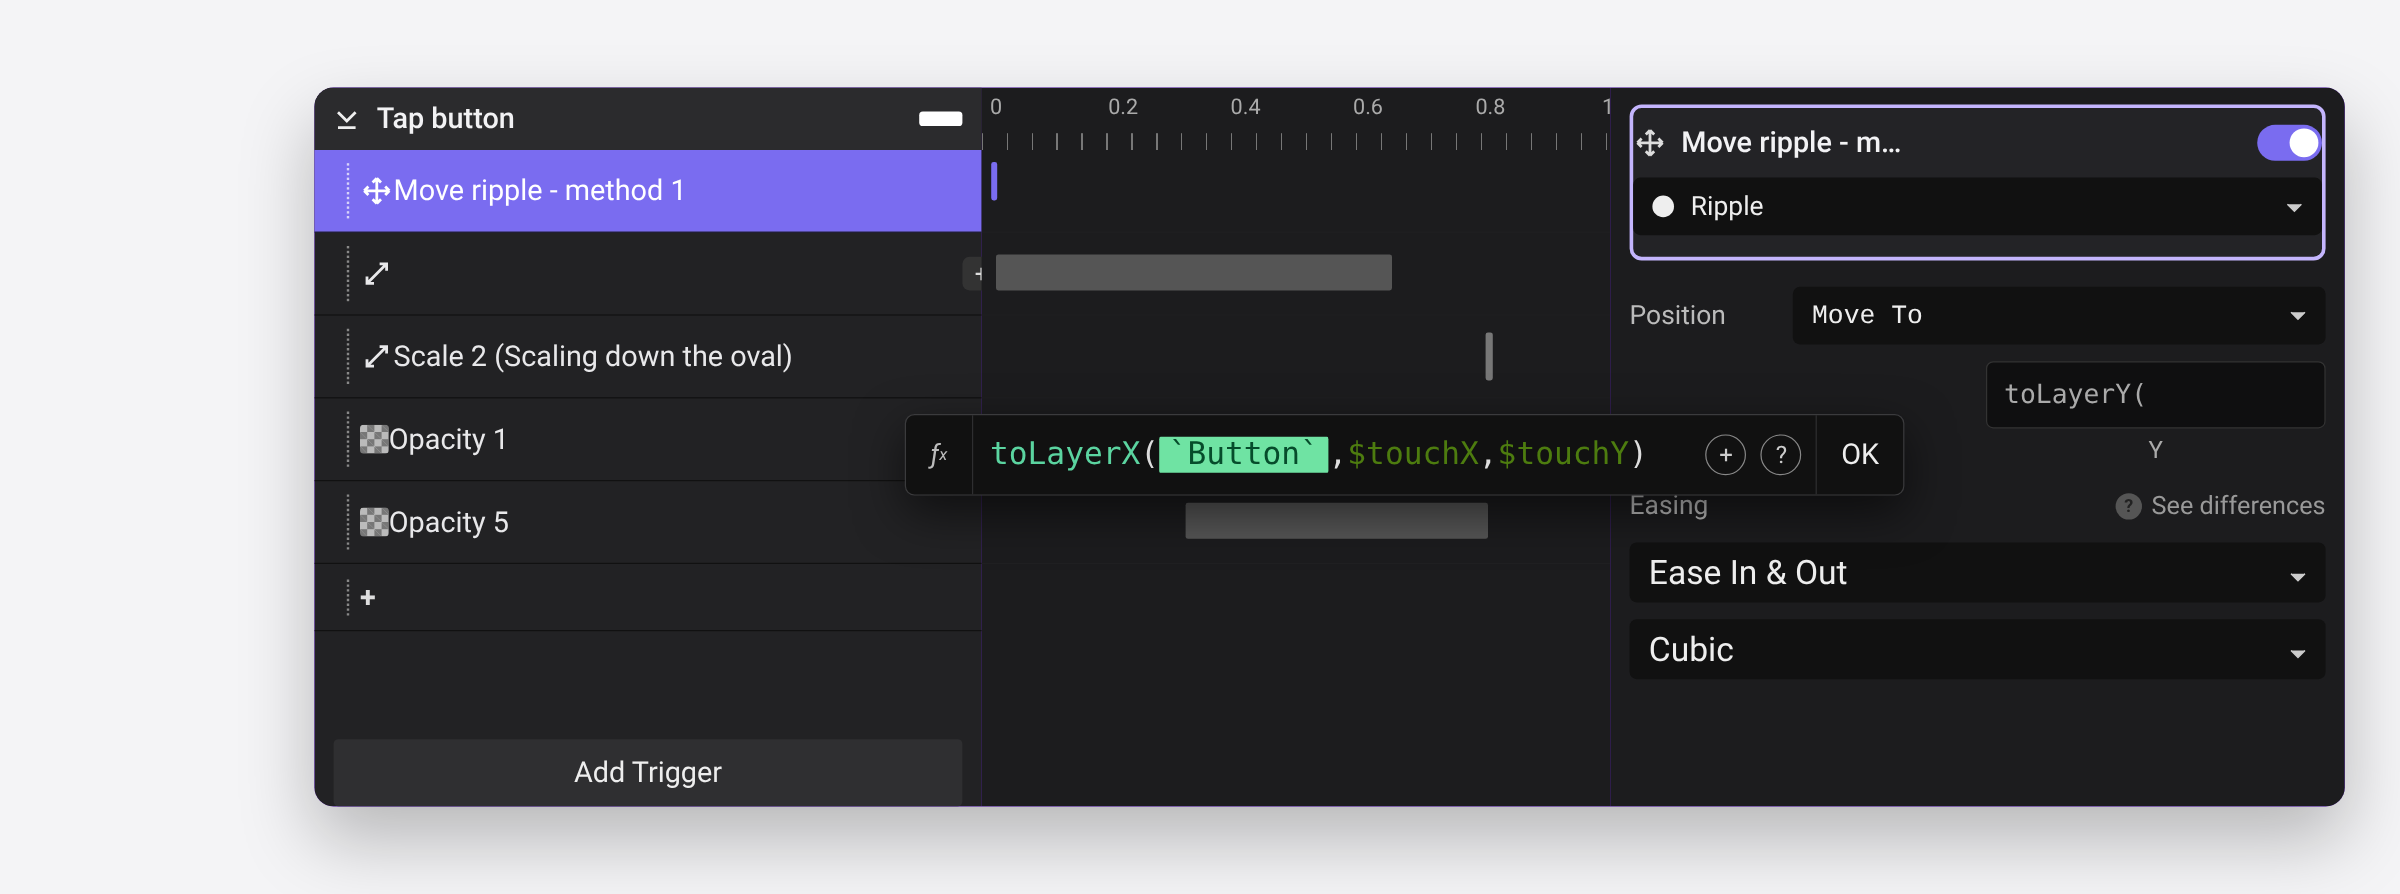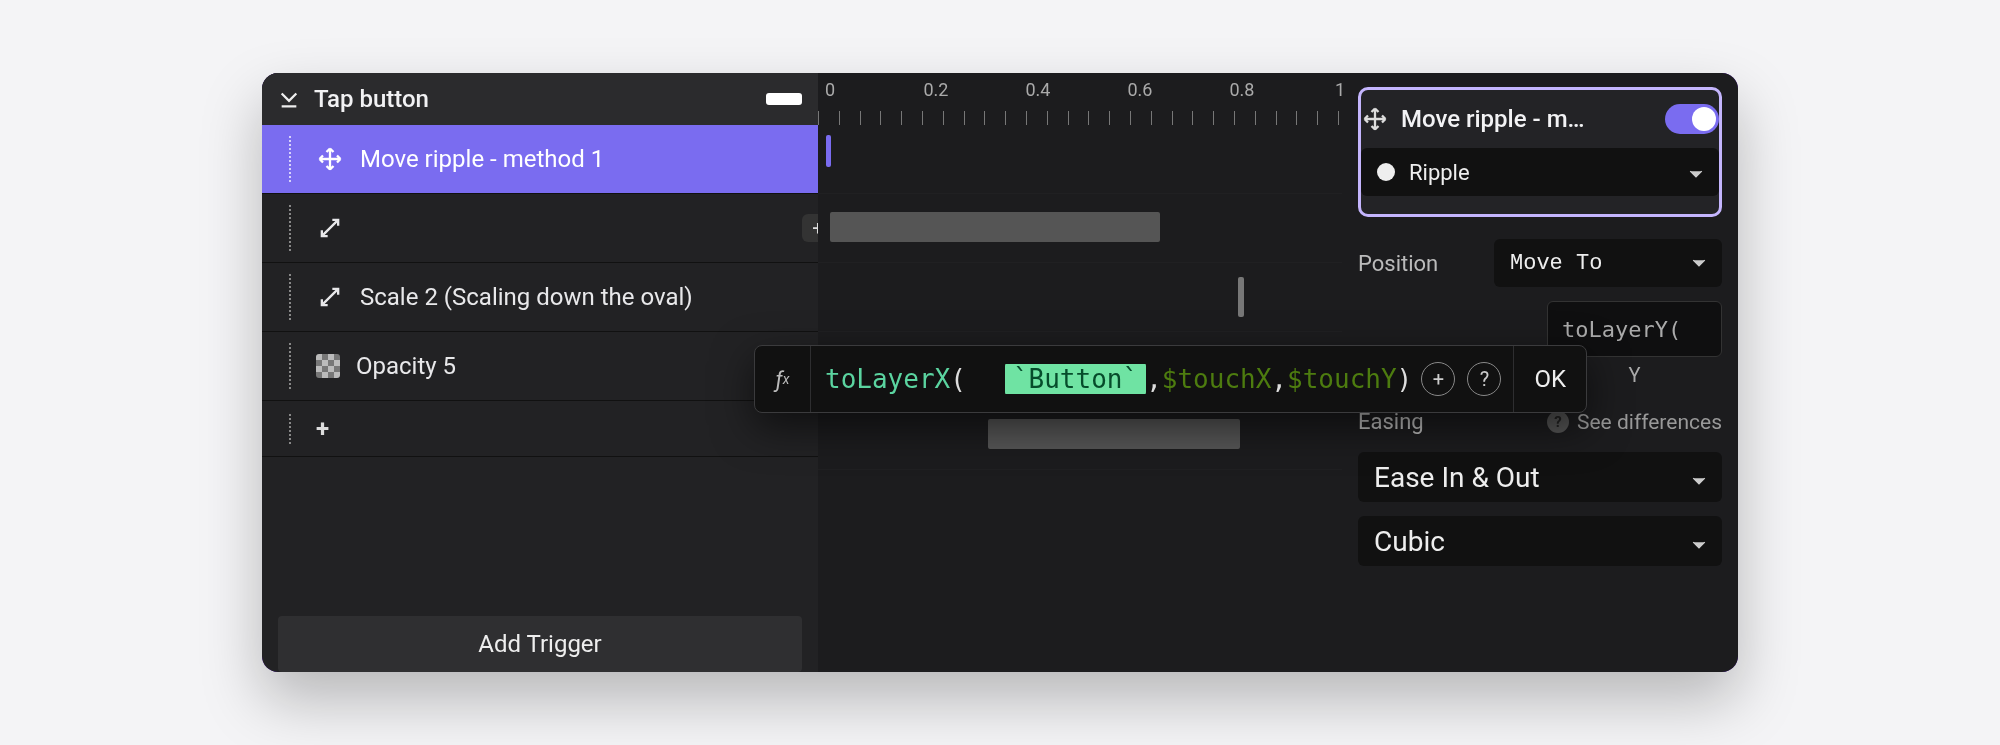--- a/index.html
+++ b/index.html
@@ -1,33 +1,33 @@
 <!DOCTYPE html>
 <html><head>
 <meta charset="utf-8">
 <style>
   * { box-sizing: border-box; margin: 0; padding: 0; }
   html, body { width: 2000px; height: 745px; background: #f4f4f6; font-family: -apple-system, "Segoe UI", Roboto, Arial, sans-serif; }
   .win {
-    position: absolute; left: 262px; top: 73px; width: 1476px; height: 599px;
+    position: absolute; left: 262px; top: 73px; width: 1692px; height: 599px;
     background: #6d28d9; border-radius: 16px; overflow: hidden; display: flex;
     box-shadow: 0 28px 60px rgba(0,0,0,.25);
   }
   .col-left   { width: 556px;  background:#222224; display:flex; flex-direction:column; }
   .col-mid    { width: 524px;  background:#1c1c1e; position:relative; }
   .col-right  { flex:1;        background:#1c1c1e; position:relative; padding:14px 16px 0 16px; }
 
   
   .hdr { height:52px; background:#2b2b2d; display:flex; align-items:center; padding:0 16px; gap:14px; color:#f2f2f4; font-size:24px; }
   .hdr .title { flex:1; font-weight:500; }
   .underline-icon { width:22px; display:inline-flex; }
   .progress-pill { width:36px; height:12px; border-radius:3px; background:#fff; }
 
   .rows { flex:1; }
-  .row { height:69px; display:flex; align-items:center; gap:16px; padding:0 14px 0 18px; color:#e8e8ea; font-size:24px; border-bottom:1px solid #111; position:relative; }
+  .row { height:69px; display:flex; align-items:center; padding:0 14px 0 18px; color:#e8e8ea; font-size:24px; border-bottom:1px solid #111; position:relative; }
   .row.sel { background:#7a6cf0; color:#fff; }
   .row .guide { width:20px; display:flex; justify-content:center; }
   .guide-dots { height:46px; border-left:2px dotted #888; }
   .row.sel .guide-dots { border-left:2px dotted rgba(255,255,255,.7); }
   .row-add { height:56px; }
   .row-add .plus { color:#ddd; font-size:24px; font-weight:700; }
   .floating-add { position:absolute; right:-16px; top:50%; transform:translateY(-50%); width:32px; height:28px; background:#333; border-radius:6px; display:flex; align-items:center; justify-content:center; color:#ddd; font-size:20px; }
 
   .add-trigger { margin:28px 16px 0 16px; height:56px; background:#2f2f31; color:#eee; font-size:24px; display:flex; align-items:center; justify-content:center; border-radius:4px; }
 
@@ -54,21 +54,21 @@
   .handle { position:absolute; top:14px; width:6px; height:40px; background:#777; border-radius:2px; }
 
   
   .formula { position:absolute; left:754px; top:345px; width:833px; height:68px;
     background:#111; border:1px solid #3b3b3d; border-radius:8px; display:flex; align-items:center;
     box-shadow:0 14px 40px rgba(0,0,0,.55); z-index:30;
   }
   .fx { width:56px; display:flex; align-items:center; justify-content:center; color:#bbb; font-style:italic; font-size:22px; border-right:1px solid #2e2e30; height:100%;}
   .code { flex:1; padding:0 14px; font-family: ui-monospace, "SF Mono", Menlo, Consolas, monospace; font-size:26px; color:#ddd; white-space:nowrap; overflow:hidden;}
   .fn { color:#5bd4a0; }
-  .lit { background:#6fe3a3; color:#064c2b; padding:1px 8px; border-radius:3px;margin-left:39px; }
+  .lit { background:#6fe3a3; color:#064c2b; padding:1px 8px; border-radius:3px; }
   .var { color:#4d7c0f; }
   .circ-btn { width:34px; height:34px; border:1.6px solid #888; border-radius:50%; display:flex; align-items:center; justify-content:center; color:#ccc; margin-right:12px; font-size:20px;}
   .ok { padding:0 20px; color:#eee; font-size:24px; border-left:1px solid #2e2e30; height:100%; display:flex; align-items:center;}
 
   
   .card { background:#232326; border:3px solid #c4b5fd; border-radius:10px; padding:14px 0 18px; margin-bottom:22px; }
   .card-hdr { display:flex; align-items:center; gap:12px; color:#f2f2f4; font-size:24px; font-weight:500; }
   .card-hdr .title { flex:1; white-space:nowrap; overflow:hidden; text-overflow:ellipsis; }
   .toggle { position:relative; width:54px; height:30px; background:#7a6cf0; border-radius:30px; }
   .toggle::after { content:""; position:absolute; right:3px; top:3px; width:24px; height:24px; background:#fff; border-radius:50%; }
@@ -140,20 +140,27 @@
             <span class="guide-dots"></span>
           </span>
         <span class="ic">
           <svg viewBox="0 0 24 24">
               <path d="M5 19 L19 5 M14 5h5v5 M10 19H5v-5"></path>
             </svg>
         </span>
         <span>Scale 2 (Scaling down the oval)</span>
       </div>
 
+      <div class="row">
+        <span class="guide">
+            <span class="guide-dots"></span>
+          </span>
+        <span class="checker"></span>
+        <span>Opacity 1</span>
+      </div>
 
       <div class="row">
         <span class="guide">
             <span class="guide-dots"></span>
           </span>
         <span class="checker"></span>
         <span>Opacity 5</span>
       </div>
 
       <div class="row row-add">

